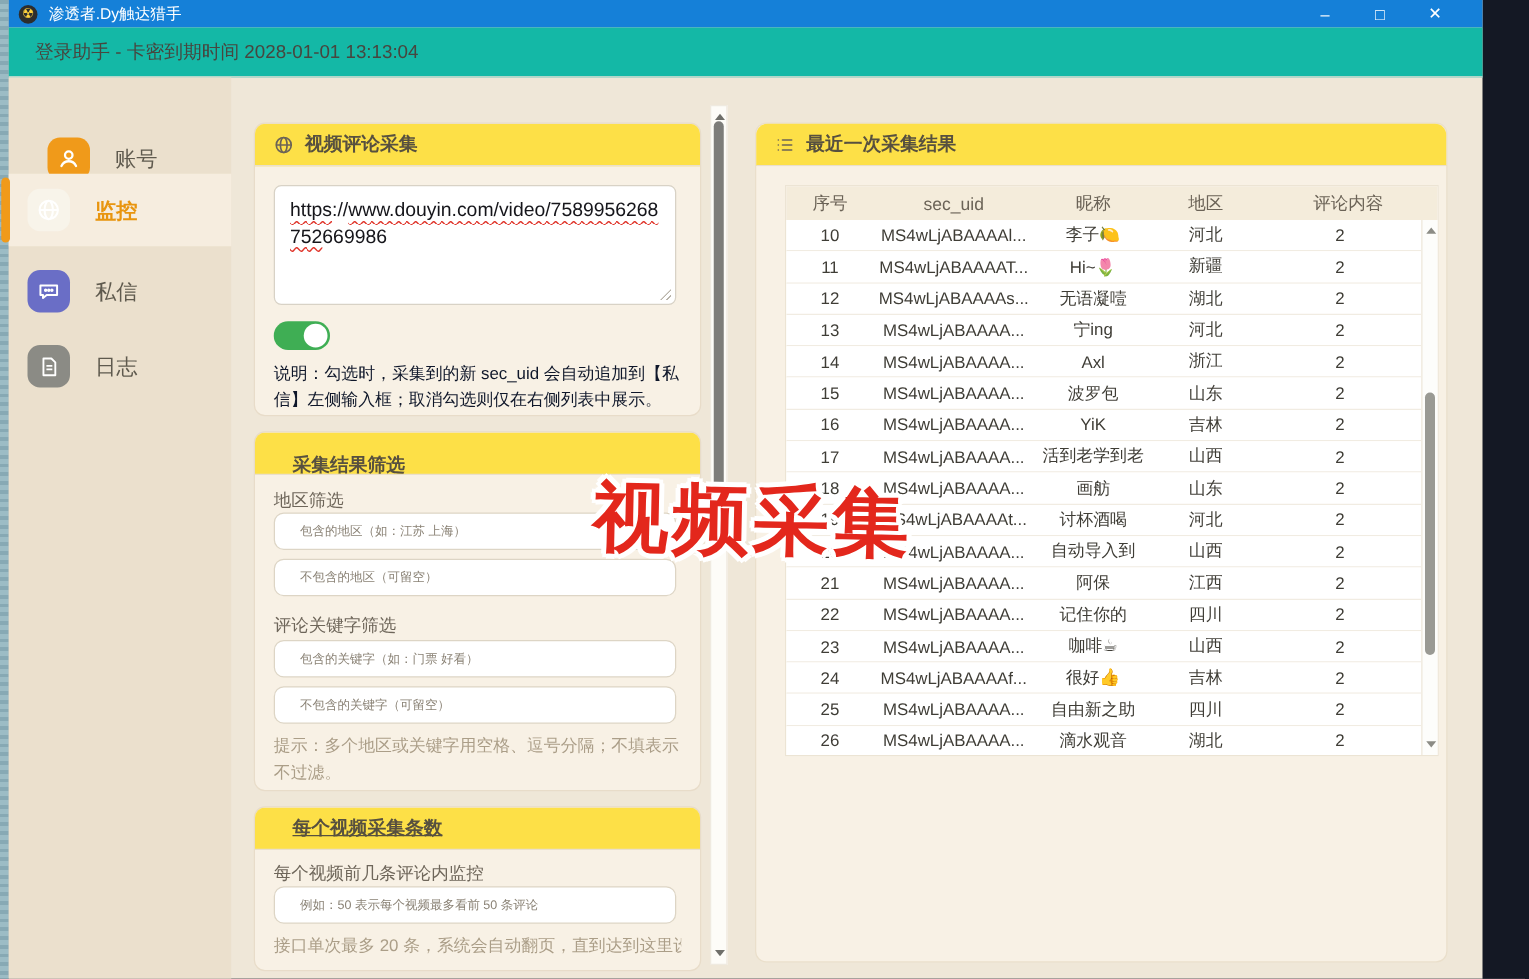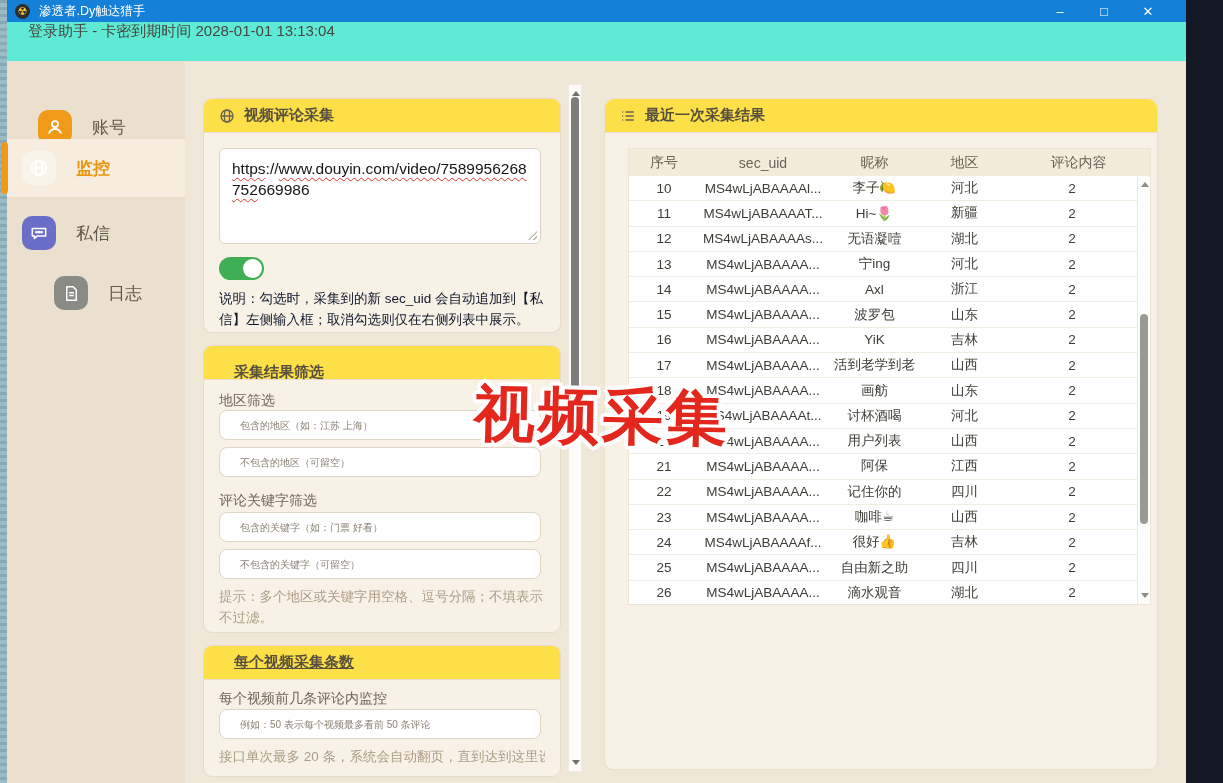--- a/index.html
+++ b/index.html
@@ -15,22 +15,22 @@
   
   .window { left:7px; top:0; width:1179px; height:783px; background:#efe7d8; }
 
   .titlebar { left:0; top:0; width:1179px; height:22px; background:#1580d8; display:flex; align-items:center; }
   .app-icon { width:15px; height:15px; border-radius:50%; background:#2d2d2d; color:#ffd23e;
               font-size:11px; line-height:15px; text-align:center; margin-left:8px; }
   .app-title { color:#fff; font-size:12.5px; margin-left:9px; }
   .win-btns { position:absolute; right:16px; top:0; height:22px; display:flex; }
   .win-btn { width:44px; height:22px; color:#fff; font-size:13px; display:flex; align-items:center; justify-content:center; }
 
-  .subheader { left:0; top:22px; width:1179px; height:40px; background:#5eead4; border-bottom:1px solid #e5e1d6;
-               display:flex; }
+  .subheader { left:0; top:22px; width:1179px; height:40px; background:#14b8a6; border-bottom:1px solid #e5e1d6;
+               display:flex; align-items:center; }
   .subheader span { margin-left:21px; font-size:15px; color:#47463f; }
 
   
   .sidebar { left:0; top:62px; width:178px; height:721px; background:#ebe0cd; }
   .side-item { position:absolute; left:0; width:178px; height:58px; display:flex; align-items:center; cursor:pointer; }
   .side-item.active { background:#f6eddf; }
   .side-ico { width:34px; height:34px; border-radius:10px; margin-left:15px; display:flex; align-items:center; justify-content:center; flex:0 0 34px; }
   .side-label { margin-left:20px; font-size:17px; color:#5f5a4e; }
   .side-item.active .side-label { color:#e8950f; font-weight:bold; }
   .active-bar { left:-6px; top:140px; width:7px; height:52px; background:#f09a1a; border-radius:4px; z-index:5; }
@@ -140,21 +140,21 @@
         <svg width="20" height="20" viewBox="0 0 24 24" fill="none" stroke="#fff" stroke-width="1.9" stroke-linejoin="round">
           <path d="M4 6.5h16v9H10l-3.5 3v-3H4z"></path>
           <circle cx="9" cy="11" r="0.7" fill="#fff"></circle>
             <circle cx="12" cy="11" r="0.7" fill="#fff"></circle>
             <circle cx="15" cy="11" r="0.7" fill="#fff"></circle>
         </svg>
       </div>
       <div class="side-label">私信</div>
     </div>
 
-    <div class="side-item" style="top:202px;margin-left:32px;">
+    <div class="side-item" style="top:202px;">
       <div class="side-ico" style="background:#8b8b85;">
         <svg width="19" height="19" viewBox="0 0 24 24" fill="none" stroke="#fff" stroke-width="1.9" stroke-linejoin="round">
           <path d="M6 3.5h8l4 4v13H6z"></path>
             <path d="M9 11h6M9 14.5h6"></path>
         </svg>
       </div>
       <div class="side-label">日志</div>
     </div>
   </div>
 
@@ -293,21 +293,21 @@
           <div class="trow">
             <div class="tcell">19</div>
             <div class="tcell">MS4wLjABAAAAt...</div>
             <div class="tcell">讨杯酒喝</div>
             <div class="tcell">河北</div>
             <div class="tcell">2</div>
           </div>
           <div class="trow">
             <div class="tcell">20</div>
             <div class="tcell">MS4wLjABAAAA...</div>
-            <div class="tcell">用户列表</div>
+            <div class="tcell">自动导入到</div>
             <div class="tcell">山西</div>
             <div class="tcell">2</div>
           </div>
           <div class="trow">
             <div class="tcell">21</div>
             <div class="tcell">MS4wLjABAAAA...</div>
             <div class="tcell">阿保</div>
             <div class="tcell">江西</div>
             <div class="tcell">2</div>
           </div>

